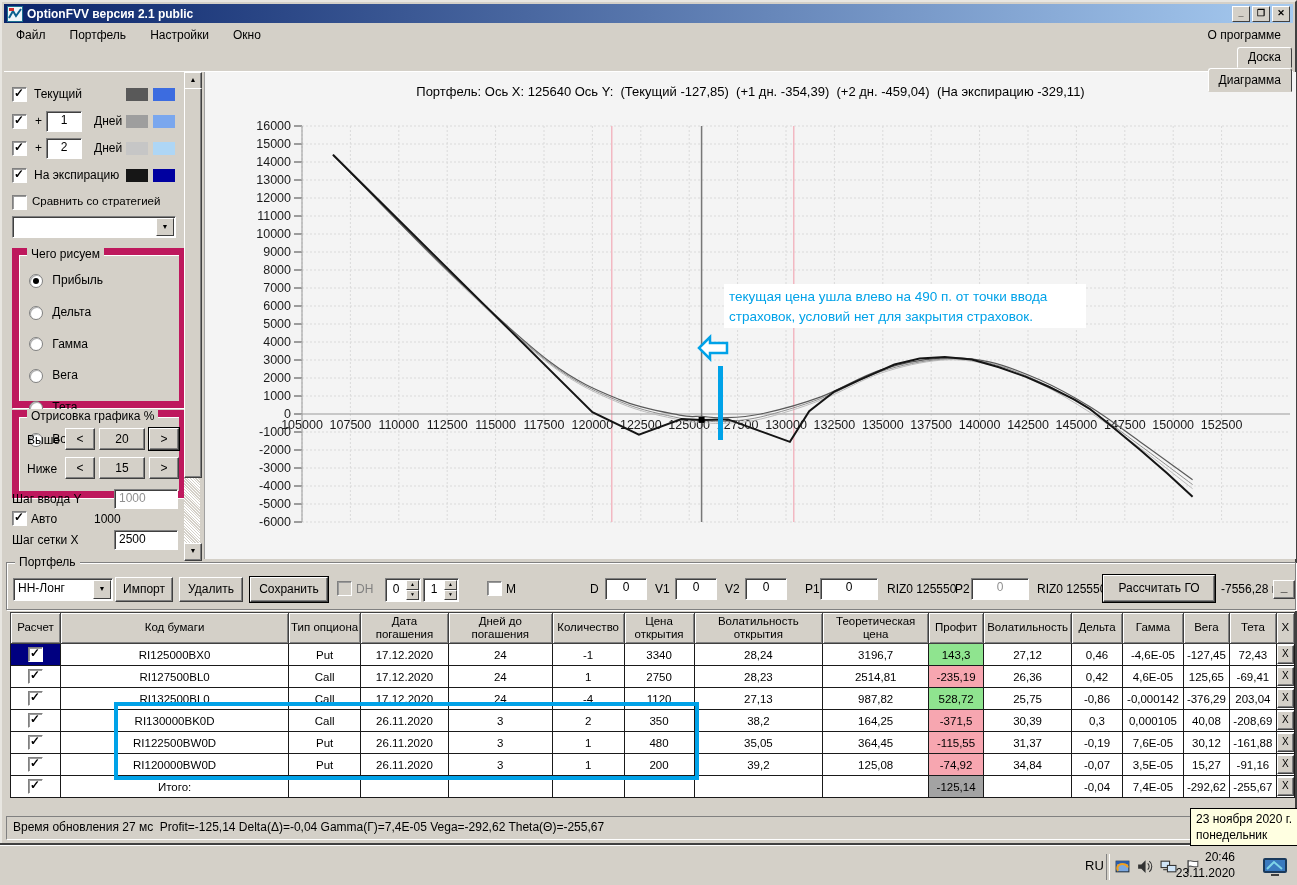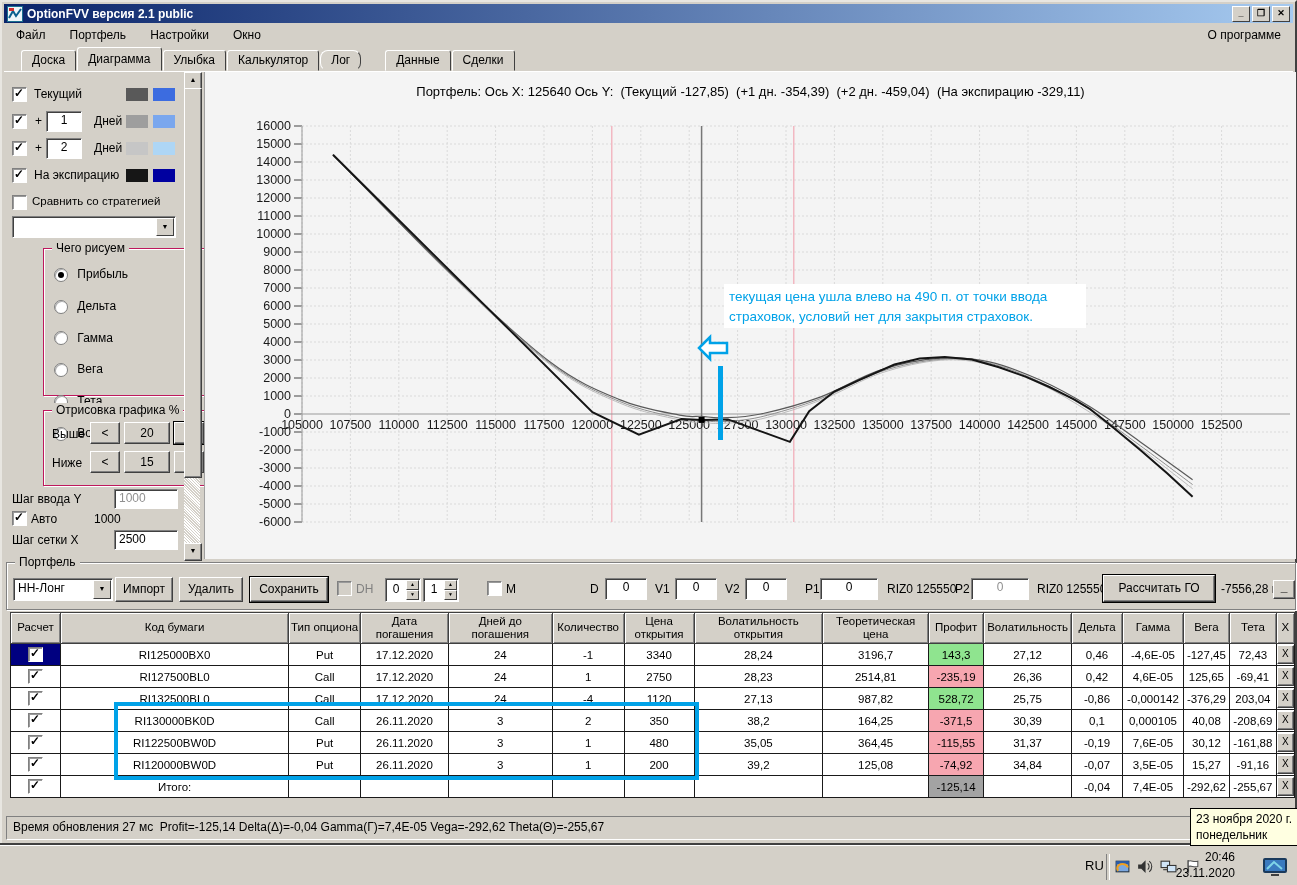--- a/index.html
+++ b/index.html
@@ -8,37 +8,37 @@
   
   .titlebar{position:absolute;left:2px;top:2px;right:2px;height:19px;background:linear-gradient(to right,#0a246a,#a6caf0);display:flex;align-items:center;padding:0 3px;}
   .titlebar .ttl{color:#fff;font-weight:bold;font-size:12px;margin-left:4px;white-space:nowrap;}
   .winbtns{margin-left:auto;display:flex;gap:2px;}
   .winbtn{width:16px;height:14px;background:#d4d0c8;border:1px solid;border-color:#fff #404040 #404040 #fff;font-size:9px;font-weight:bold;line-height:12px;text-align:center;}
   
   .menubar{position:absolute;left:2px;top:22px;right:2px;height:22px;display:flex;align-items:center;}
   .menuitem{padding:3px 12px;}
   .menuright{margin-left:auto;padding:3px 12px;}
   
-  .tabrow{position:absolute;left:15px;top:45px;right:2px;height:24px;display:flex;align-items:flex-end;padding-left:4px;}
+  .tabrow{position:absolute;left:0;top:45px;right:2px;height:24px;display:flex;align-items:flex-end;padding-left:4px;flex-direction:column;}
   .tab{position:relative;height:19px;line-height:19px;padding:0 10px;background:#d4d0c8;border:1px solid;border-color:#fff #404040 #d4d0c8 #fff;border-radius:3px 3px 0 0;margin-right:1px;}
   .tab.active{height:22px;line-height:22px;font-weight:normal;z-index:3;border-bottom:1px solid #d4d0c8;}
   .tab:nth-child(5){margin-right:24px;border-radius:8px;}
   .contentline{position:absolute;left:2px;top:69px;right:2px;height:1px;background:#fff;}
   
   #left-panel{position:absolute;left:4px;top:70px;width:198px;height:487px;}
   .cb{position:relative;display:inline-block;width:13px;height:13px;background:#fff;border:1px solid;border-color:#808080 #fff #fff #808080;box-shadow:inset 1px 1px 0 #9a9a9a;vertical-align:middle;}
   .cb.checked::after{content:"\2713";position:absolute;left:1px;top:-2px;font-size:12px;font-weight:bold;}
   .cb.disabled{background:#d4d0c8;}
   .radio{position:relative;display:inline-block;width:12px;height:12px;border-radius:50%;background:#fff;border:1px solid #808080;box-shadow:inset 1px 1px 0 #b0b0b0;vertical-align:middle;}
   .radio.checked::after{content:"";position:absolute;left:3px;top:3px;width:6px;height:6px;border-radius:50%;background:#000;}
   .abs{position:absolute;}
   .swatch{position:absolute;width:22px;height:13px;}
   .tinput{position:absolute;background:#fff;border:1px solid;border-color:#808080 #fff #fff #808080;box-shadow:inset 1px 1px 0 #404040;text-align:center;line-height:17px;}
   .tinput.dis{color:#909090;}
-  .groupbox{position:absolute;border:1px solid #be185d;box-shadow:1px 1px 0 #fff inset, 1px 1px 0 #fff;margin-left:31px;}
+  .groupbox{position:absolute;border:7px solid #be185d;box-shadow:1px 1px 0 #fff inset, 1px 1px 0 #fff;}
   .grouplabel{position:absolute;top:-8px;left:8px;background:#d4d0c8;padding:0 4px;}
   .btn{background:#d4d0c8;border:1px solid;border-color:#fff #404040 #404040 #fff;box-shadow:inset -1px -1px 0 #808080;text-align:center;}
   .btn.default{outline:1px solid #000;}
   .combo{position:absolute;background:#fff;border:1px solid;border-color:#808080 #fff #fff #808080;box-shadow:inset 1px 1px 0 #404040;}
   .comboarrow{position:absolute;right:1px;top:1px;bottom:1px;width:16px;background:#d4d0c8;border:1px solid;border-color:#fff #404040 #404040 #fff;font-size:7px;text-align:center;line-height:16px;}
   
   .sb{position:absolute;width:16px;background:repeating-linear-gradient(45deg,#fff 0 1px,#d4d0c8 1px 2px);}
   .sbbtn{position:absolute;left:0;width:16px;height:16px;background:#d4d0c8;border:1px solid;border-color:#fff #404040 #404040 #fff;box-shadow:inset -1px -1px 0 #808080;font-size:7px;text-align:center;line-height:14px;}
   .sbthumb{position:absolute;left:0;width:16px;background:#d4d0c8;border:1px solid;border-color:#fff #404040 #404040 #fff;box-shadow:inset -1px -1px 0 #808080;}
   
@@ -457,21 +457,21 @@
             <td>RI130000BK0D</td>
             <td>Call</td>
             <td>26.11.2020</td>
             <td>3</td>
             <td>2</td>
             <td>350</td>
             <td>38,2</td>
             <td>164,25</td>
             <td style="background:#f7a6b0">-371,5</td>
             <td>30,39</td>
-            <td>0,1</td>
+            <td>0,3</td>
             <td>0,000105</td>
             <td>40,08</td>
             <td>-208,69</td>
             <td style="padding:0"><span class="xbtn">X</span></td>
           </tr>
           <tr>
             <td class=""><span class="cb checked"></span></td>
             <td>RI122500BW0D</td>
             <td>Put</td>
             <td>26.11.2020</td>

